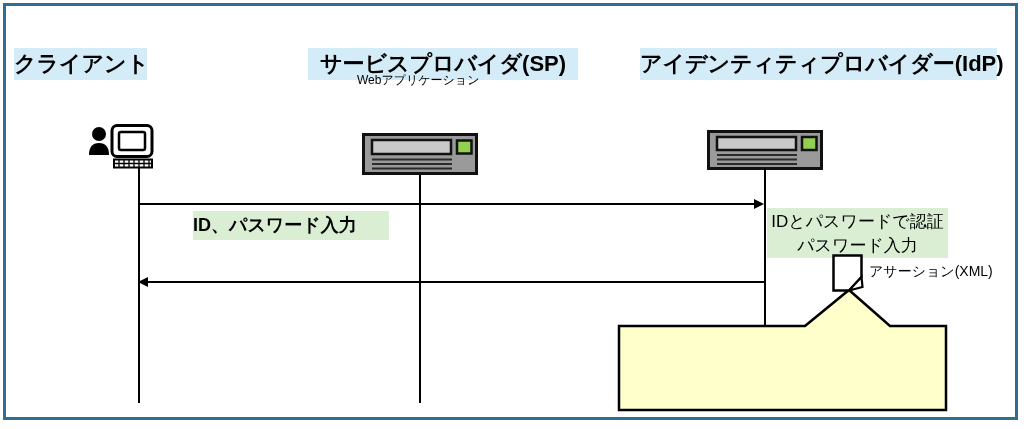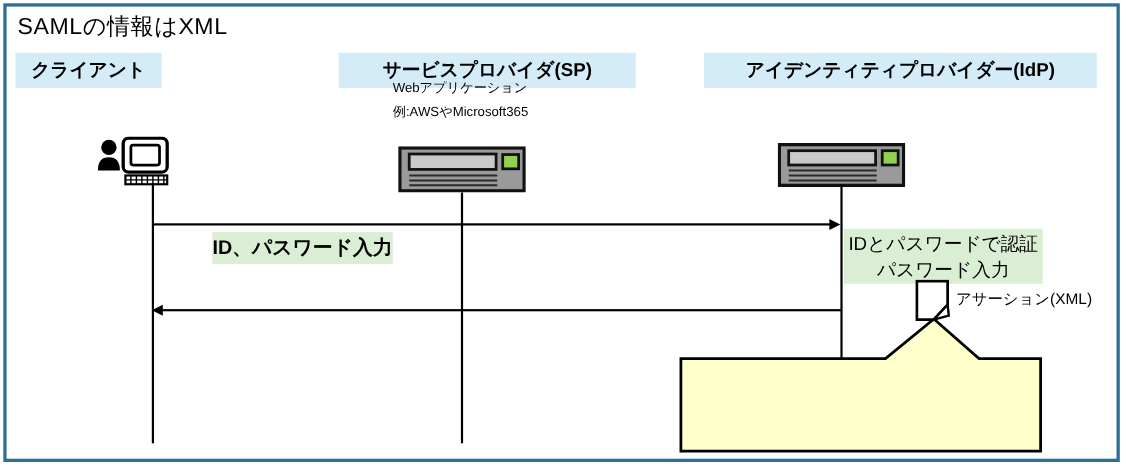--- a/index.html
+++ b/index.html
@@ -29,21 +29,21 @@
     font-weight: 500;
     letter-spacing: 0.5px;
     white-space: nowrap;
   }
   .lane-header {
     position: absolute;
     top: 48px;
     height: 32px;
     line-height: 32px;
     background: #D3ECF8;
-    font-size: 17px;
+    font-size: 22px;
     font-weight: bold;
     text-align: center;
     white-space: nowrap;
   }
   .lh-client { left: 14px;  width: 133px; }
   .lh-sp     { left: 308px; width: 270px; }
   .lh-idp    { left: 640px; width: 357px; }
   .sp-sublabel {
     position: absolute;
     left: 318px; top: 70px;
@@ -75,25 +75,24 @@
     border-bottom: 5px solid transparent;
   }
   .ah-right { left: 754px; top: 199px; border-left: 10px solid #000; }
   .ah-left  { left: 138px; top: 277px; border-right: 10px solid #000; }
   .hl-green {
     background: #DAEED4;
     position: absolute;
   }
   .msg1-label {
     left: 193px; top: 211px;
-    width: 164px; height: 29px;
+    width: 196px; height: 29px;
     line-height: 29px;
     font-size: 18px;
     font-weight: bold;
-    text-align: center;
     white-space: nowrap;
   }
   .auth-note {
     left: 767px; top: 208px;
     width: 181px; height: 50px;
     font-size: 17px;
     line-height: 24px;
     text-align: center;
     padding-top: 2px;
     white-space: nowrap;
@@ -115,29 +114,27 @@
     line-height: 26px;
     white-space: nowrap;
   }
 </style>
 </head>
 <body>
 
 <div class="stage">
   <div class="frame"></div>
 
-  <div class="title">SAMLの情報はXML</div>
 
   <div class="lane-header lh-client">クライアント</div>
   <div class="lane-header lh-sp">サービスプロバイダ(SP)</div>
   <div class="lane-header lh-idp">アイデンティティプロバイダー(IdP)</div>
 
   <div class="sp-sublabel">
     <div>Webアプリケーション</div>
-    <div>例:AWSやMicrosoft365</div>
   </div>
 
   <div class="icon-abs" style="left:88px; top:124px;">
     <svg width="74" height="46" viewBox="0 0 74 46">
       <circle cx="11" cy="10" r="7" fill="#000"></circle>
       <path d="M1,31 Q1,19 11,19 Q21,19 21,31 Z" fill="#000"></path>
       <rect x="24" y="1.5" width="40" height="31" rx="5" fill="#fff" stroke="#000" stroke-width="3"></rect>
       <rect x="31" y="8" width="26" height="18" rx="2" fill="#fff" stroke="#000" stroke-width="2.5"></rect>
       <rect x="26" y="35.5" width="38" height="8" fill="#fff" stroke="#000" stroke-width="2"></rect>
       <path d="M26,39.5 H64 M31,35.5 V43.5 M36,35.5 V43.5 M41,35.5 V43.5 M46,35.5 V43.5 M51,35.5 V43.5 M56,35.5 V43.5 M61,35.5 V43.5" stroke="#000" stroke-width="1.3" fill="none"></path>

